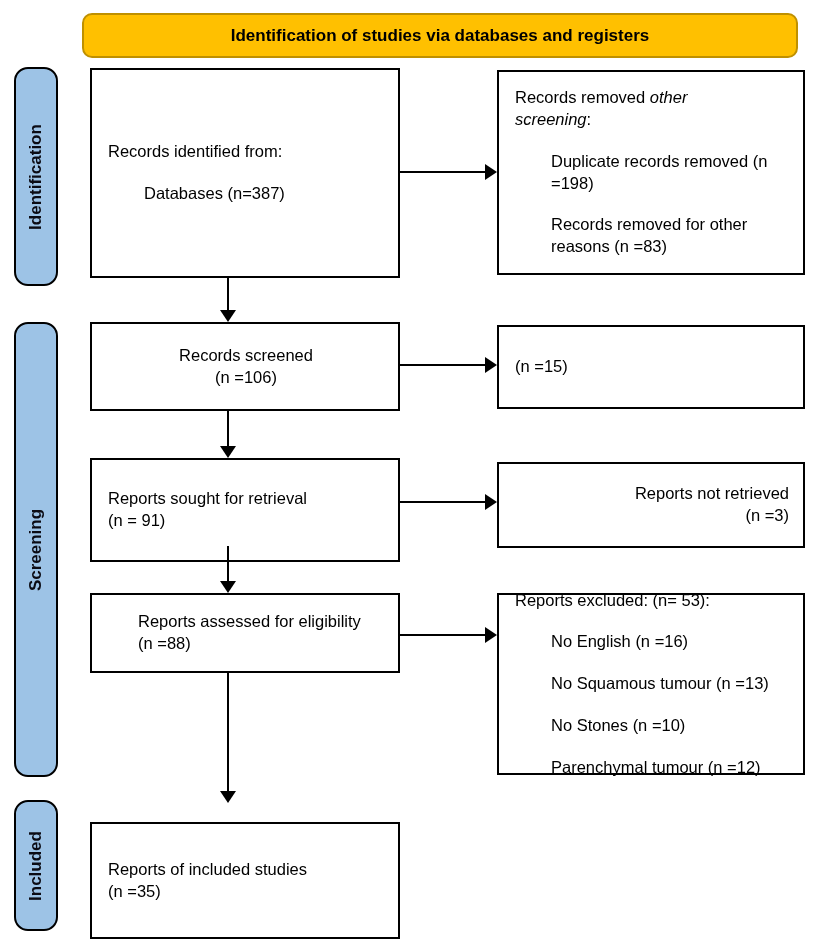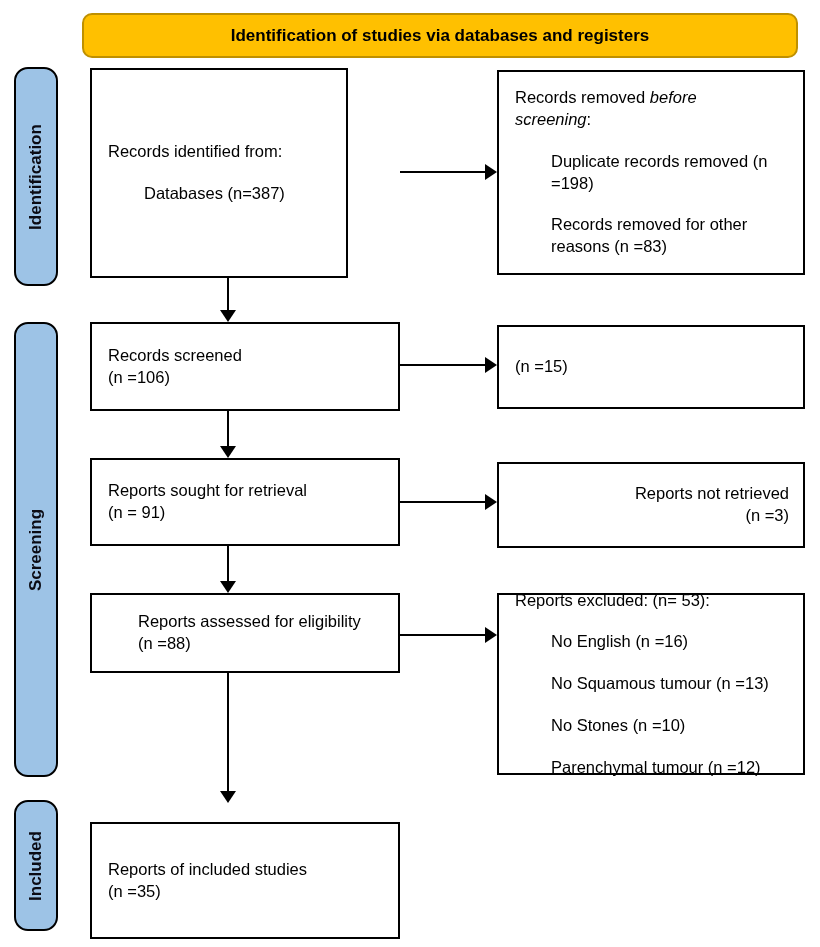--- a/index.html
+++ b/index.html
@@ -51,25 +51,25 @@
     border: 2.5px solid #000;
     box-sizing: border-box;
     display: flex; flex-direction: column; justify-content: center;
     padding: 10px 14px 10px 16px;
     font-size: 16.5px;
     line-height: 1.32;
   }
   .box .indent { padding-left: 36px; margin-top: 20px; }
   .box i { font-style: italic; }
 
-  .box-identified     { left: 90px;  top: 68px;  width: 258px; height: 210px; }
+  .box-identified     { left: 90px;  top: 68px;  width: 310px; height: 210px; }
   .box-removed        { left: 497px; top: 70px;  width: 308px; height: 205px; padding-right: 8px; }
-  .box-screened       { left: 90px;  top: 322px; width: 310px; height: 89px; }
+  .box-screened       { left: 90px;  top: 322px; width: 310px; height: 89px; align-items: center; }
   .box-excluded       { left: 497px; top: 325px; width: 308px; height: 84px; }
-  .box-sought         { left: 90px;  top: 458px; width: 310px; height: 88px; }
+  .box-sought         { left: 90px;  top: 458px; width: 310px; height: 104px; }
   .box-not-retrieved  { left: 497px; top: 462px; width: 308px; height: 86px; text-align: right; }
   .box-assessed       { left: 90px;  top: 593px; width: 310px; height: 80px; padding-left: 46px; }
   .box-rep-excluded   { left: 497px; top: 593px; width: 308px; height: 182px; padding-right: 6px; }
   .box-included       { left: 90px;  top: 822px; width: 310px; height: 117px; }
 
   .line { position: absolute; background: #000; }
   .head-down {
     position: absolute; width: 0; height: 0;
     border-left: 8px solid transparent;
     border-right: 8px solid transparent;
@@ -100,21 +100,21 @@
   <div class="stage stage-included">
     <span class="vtext">Included</span>
   </div>
 
   <div class="box box-identified">
     <div>Records identified from:</div>
     <div class="indent">Databases (n=387)</div>
   </div>
 
   <div class="box box-removed">
-    <div><span>Records removed </span><i>before</i></div>
+    <div><span>Records removed </span><i>other</i></div>
     <div><i>screening</i><span>:</span></div>
     <div class="indent">Duplicate records removed (n =198)</div>
     <div class="indent">Records removed for other reasons (n =83)</div>
   </div>
 
   <div class="box box-screened">
     <div>Records screened</div>
     <div>(n =106)</div>
   </div>
   <div class="box box-excluded">

